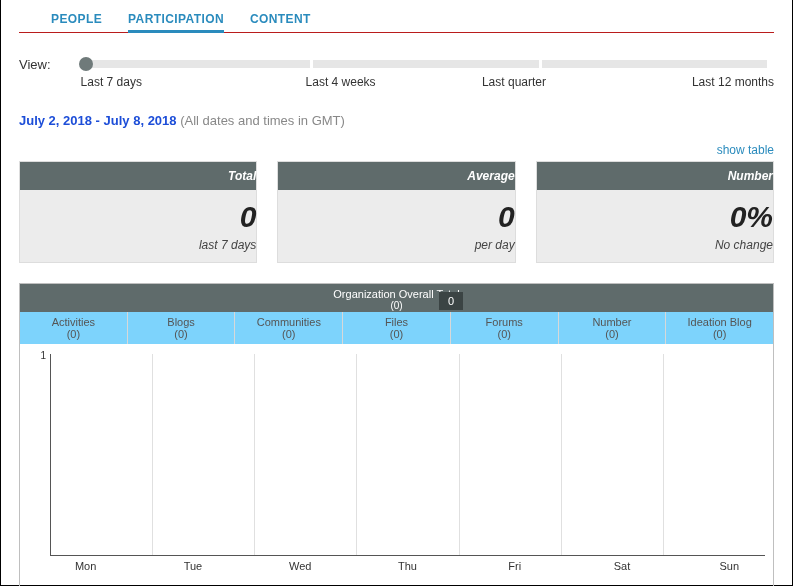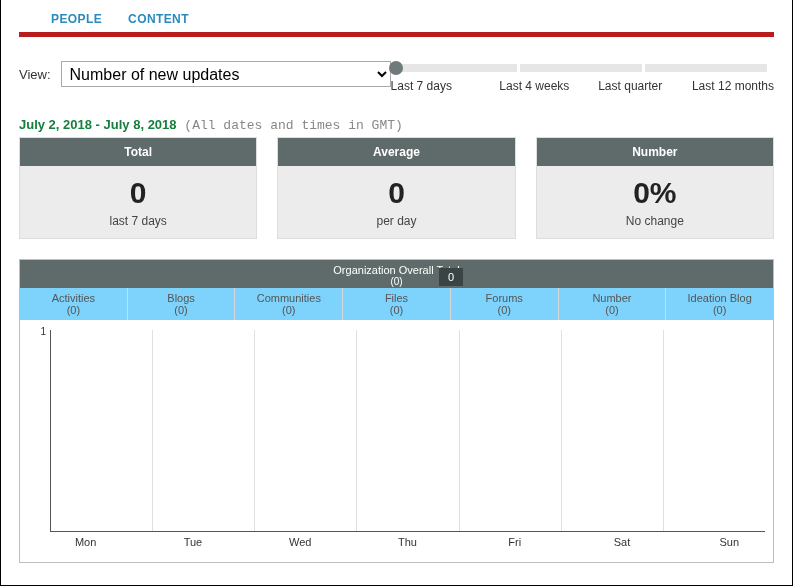--- a/index.html
+++ b/index.html
@@ -16,21 +16,21 @@
     border: 1px solid #000;
     border-top: none;
     width: 793px;
     height: 586px;
     padding: 4px 18px 0 18px;
     position: relative;
   }
   .tabs {
     display: flex;
     gap: 26px;
-    border-bottom: 5px solid #b91c1c;
+    border-bottom: 1px solid #b91c1c;
     padding: 8px 0 0 32px;
   }
   .tab {
     color: #2a8bbd;
     font-size: 12px;
     font-weight: 600;
     letter-spacing: 0.4px;
     padding-bottom: 6px;
     cursor: pointer;
     position: relative;
@@ -39,20 +39,21 @@
     content: "";
     position: absolute;
     left: 0; right: 0; bottom: -1px;
     height: 3px;
     background: #2a8bbd;
   }
   .controls-row {
     display: flex;
     align-items: flex-start;
     margin-top: 24px;
+    gap: 30px;
     justify-content: flex-end;
   }
   .view-block {
     display: flex;
     align-items: center;
     gap: 10px;
   }
   .view-label { font-size: 13px; color: #333; }
   .view-select {
     font-size: 16px;
@@ -95,37 +96,38 @@
     flex: 1;
   }
   .range-labels > div:nth-child(1){ text-align:left; }
   .range-labels > div:nth-child(2){ text-align:center; }
   .range-labels > div:nth-child(3){ text-align:center; }
   .range-labels > div:nth-child(4){ text-align:right; }
   .date-line {
     margin-top: 24px;
     font-size: 13px;
   }
-  .date-line .bold { font-weight: bold; color: #15803d;}
-  .date-line .gmt { color: #888; font-family: Liberation Mono, monospace; }
+  .date-line .bold { font-weight: bold; color: #1d4ed8;}
+  .date-line .gmt { color: #888; }
   .show-table {
     text-align: right;
     margin-top: 14px;
   }
   .show-table a { color: #2a8bbd; font-size: 12px; cursor: pointer; }
   .cards {
     display: flex;
     gap: 20px;
     margin-top: 4px;
   }
   .card {
     flex: 1;
     background: #ececec;
-    text-align: center;
+    text-align: right;
     border: 1px solid #ddd;
+    font-style: italic;
   }
   .card-head {
     background: #5f6b6b;
     color: #fff;
     font-weight: bold;
     font-size: 12px;
     padding: 7px 0;
   }
   .card-value {
     font-size: 30px;
@@ -217,29 +219,27 @@
   }
   .x-labels > div { flex:1; text-align:center; }
 </style>
 </head>
 <body>
 
 <div class="frame">
 
   <div class="tabs">
     <div class="tab">PEOPLE</div>
+    <div class="tab active">PARTICIPATION</div>
     <div class="tab">CONTENT</div>
   </div>
 
   <div class="controls-row">
     <div class="view-block">
       <span class="view-label">View:</span>
-      <select class="view-select">
-        <option>Number of new updates</option>
-      </select>
     </div>
     <div class="range-block">
       <div class="range-track">
         <div class="segment"></div>
         <div class="segment"></div>
         <div class="segment"></div>
         <div class="handle"></div>
       </div>
       <div class="range-labels">
         <div>Last 7 days</div>
@@ -247,20 +247,23 @@
         <div>Last quarter</div>
         <div>Last 12 months</div>
       </div>
     </div>
   </div>
 
   <div class="date-line">
     <span class="bold">July 2, 2018</span><span class="bold"> - </span><span class="bold">July 8, 2018</span><span class="gmt"> (All dates and times in GMT)</span>
   </div>
 
+  <div class="show-table">
+    <a>show table</a>
+  </div>
 
   <div class="cards">
     <div class="card">
       <div class="card-head">Total</div>
       <div class="card-value">0</div>
       <div class="card-sub">last 7 days</div>
     </div>
     <div class="card">
       <div class="card-head">Average</div>
       <div class="card-value">0</div>

